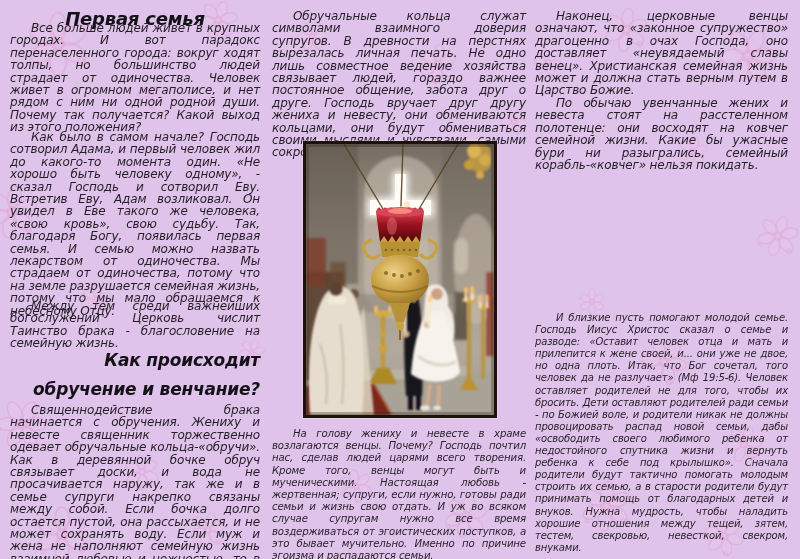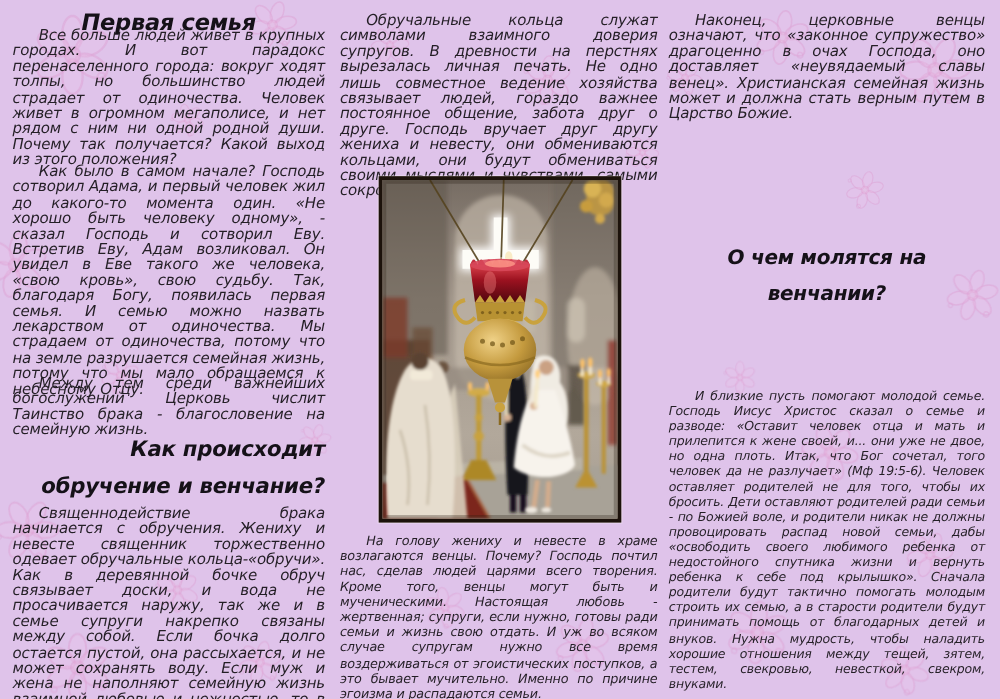--- a/index.html
+++ b/index.html
@@ -333,17 +333,17 @@
         <circle cx="94" cy="182" r="4" fill="#c9a23e"></circle>
         <path d="M94,186 L94,196" stroke="#8a6a20" stroke-width="2"></path>
       </g>
 
       <rect x="1" y="1" width="186" height="269" fill="none" stroke="#241a10" stroke-opacity="0.28" stroke-width="4"></rect>
     </svg>
   </figure>
 
   <section class="col" id="col-right">
     <p class="rp1">Наконец, церковные венцы означают, что «законное супружество» драгоценно в очах Господа, оно доставляет «неувядаемый славы венец». Христианская семейная жизнь может и должна стать верным путем в Царство Божие.</p>
-    <h2 class="rh">О чем молятся на венчании?</h2>
+    <p class="rp2">По обычаю увенчанные жених и невеста стоят на расстеленном полотенце: они восходят на ковчег семейной жизни. Какие бы ужасные бури ни разыгрались, семейный корабль-«ковчег» нельзя покидать.</p>
     <p class="rp4">И близкие пусть помогают молодой семье. Господь Иисус Христос сказал о семье и разводе: «Оставит человек отца и мать и прилепится к жене своей, и... они уже не двое, но одна плоть. Итак, что Бог сочетал, того человек да не разлучает» (Мф 19:5-6). Человек оставляет родителей не для того, чтобы их бросить. Дети оставляют родителей ради семьи - по Божией воле, и родители никак не должны провоцировать распад новой семьи, дабы «освободить своего любимого ребенка от недостойного спутника жизни и вернуть ребенка к себе под крылышко». Сначала родители будут тактично помогать молодым строить их семью, а в старости родители будут принимать помощь от благодарных детей и внуков. Нужна мудрость, чтобы наладить хорошие отношения между тещей, зятем, тестем, свекровью, невесткой, свекром, внуками.</p>
   </section>
 
 </div>
 
 </body></html>

